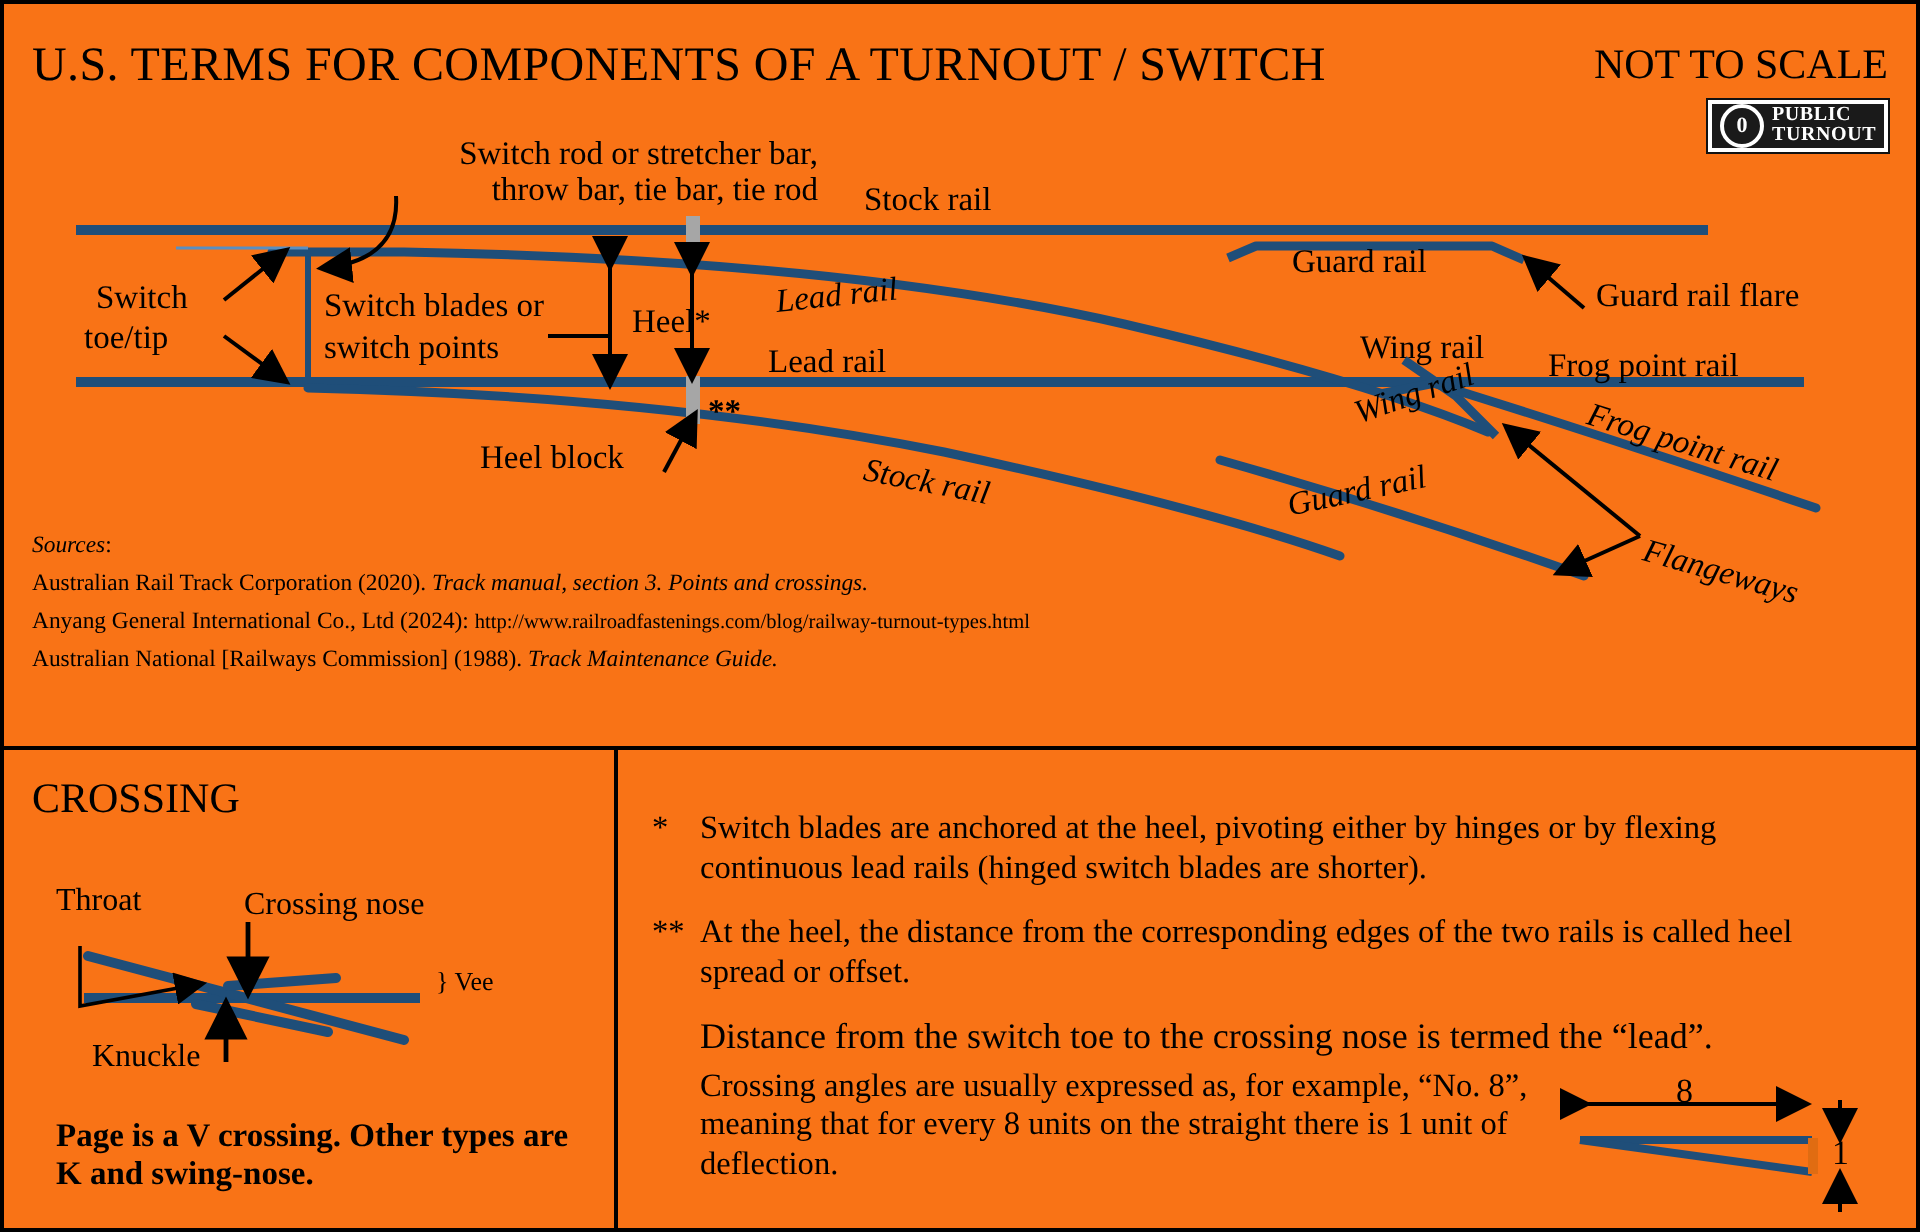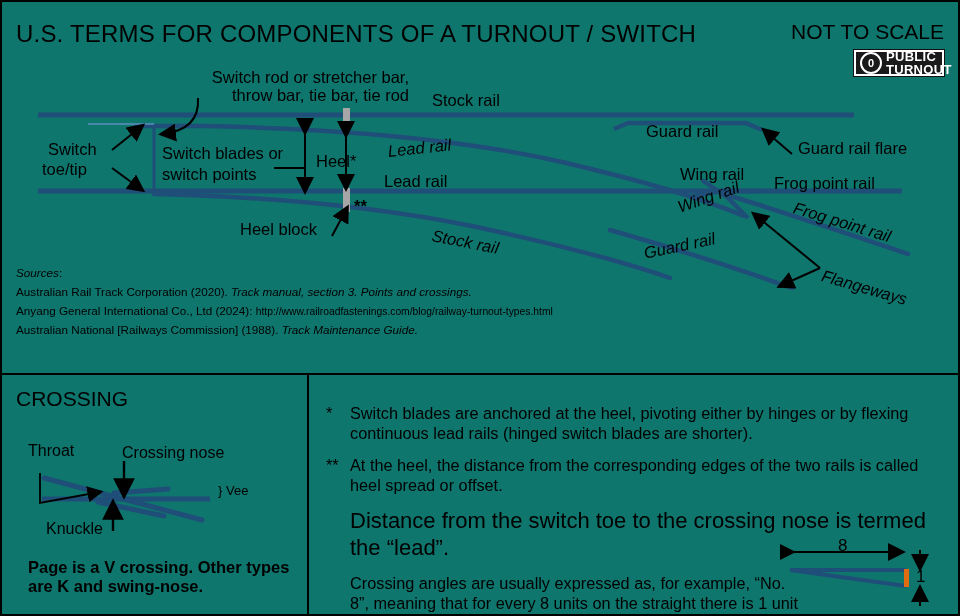--- a/index.html
+++ b/index.html
@@ -1,34 +1,34 @@
 <!DOCTYPE html>
 <html><head>
 <meta charset="utf-8">
 <style>
   html,body{margin:0;padding:0;background:#fff;}
   body{font-family:"Liberation Sans",sans-serif;color:#000;}
   #page{position:relative;width:960px;height:616px;box-sizing:border-box;
-        border:2px solid #000;background:#0f766e;overflow:hidden;}
+        border:2px solid #000;background:#f97316;overflow:hidden;font-family:Liberation Serif, serif;}
 
   .abs{position:absolute;}
 
   
   #title{left:14px;top:18px;font-size:24px;letter-spacing:.2px;white-space:nowrap;}
   #nts{right:14px;top:18px;font-size:21px;white-space:nowrap;text-align:center;}
 
   
   #pd-badge{right:14px;top:48px;width:90px;height:26px;background:#1a1a1a;
             border:2px solid #fff;box-shadow:0 0 0 1px #111;
             display:flex;align-items:center;gap:4px;padding:0 4px;box-sizing:border-box;}
   #pd-badge .ring{width:18px;height:18px;border-radius:50%;border:2.5px solid #fff;
             display:flex;align-items:center;justify-content:center;flex:0 0 auto;}
   #pd-badge .ring i{font-style:normal;color:#fff;font-size:11px;font-weight:bold;line-height:1;}
   #pd-badge .words{display:flex;flex-direction:column;line-height:1.02;}
-  #pd-badge .words span{color:#fff;font-size:13px;font-weight:bold;letter-spacing:.3px;}
+  #pd-badge .words span{color:#fff;font-size:10px;font-weight:bold;letter-spacing:.3px;}
 
   
   #hdiv{left:0;top:371px;width:956px;height:0;border-top:2px solid #000;}
   #vdiv{left:305px;top:371px;width:0;height:243px;border-left:2px solid #000;}
 
   
   #diagram{left:0;top:0;width:960px;height:372px;}
   #crossfig{left:0;top:0;width:305px;height:243px;}
   #anglefig{left:0;top:0;width:200px;height:70px;}
 
@@ -46,21 +46,21 @@
   
   #crossing-title{left:14px;top:385px;font-size:21px;}
   #crossing-cap{left:26px;top:556px;width:270px;font-size:16.5px;line-height:1.18;font-weight:bold;}
   .cl{position:absolute;font-size:16px;white-space:nowrap;}
 
   
   #notes{left:324px;top:402px;width:600px;}
   .note{display:flex;font-size:16.3px;line-height:1.2;margin-bottom:13px;}
   .note .mk{width:24px;flex:0 0 24px;}
   .note .tx{flex:1;}
-  #note3{font-size:22px;line-height:1.2;margin-bottom:13px;margin-left:24px;}
+  #note3{font-size:18px;line-height:1.2;margin-bottom:3px;margin-left:24px;}
   #note4{font-size:16.3px;line-height:1.2;margin-left:24px;width:450px;}
 </style>
 </head>
 <body>
 
 <div id="page">
 
   <div class="abs" id="title">U.S. TERMS FOR COMPONENTS OF A TURNOUT / SWITCH</div>
   <div class="abs" id="nts">NOT TO SCALE</div>
 

